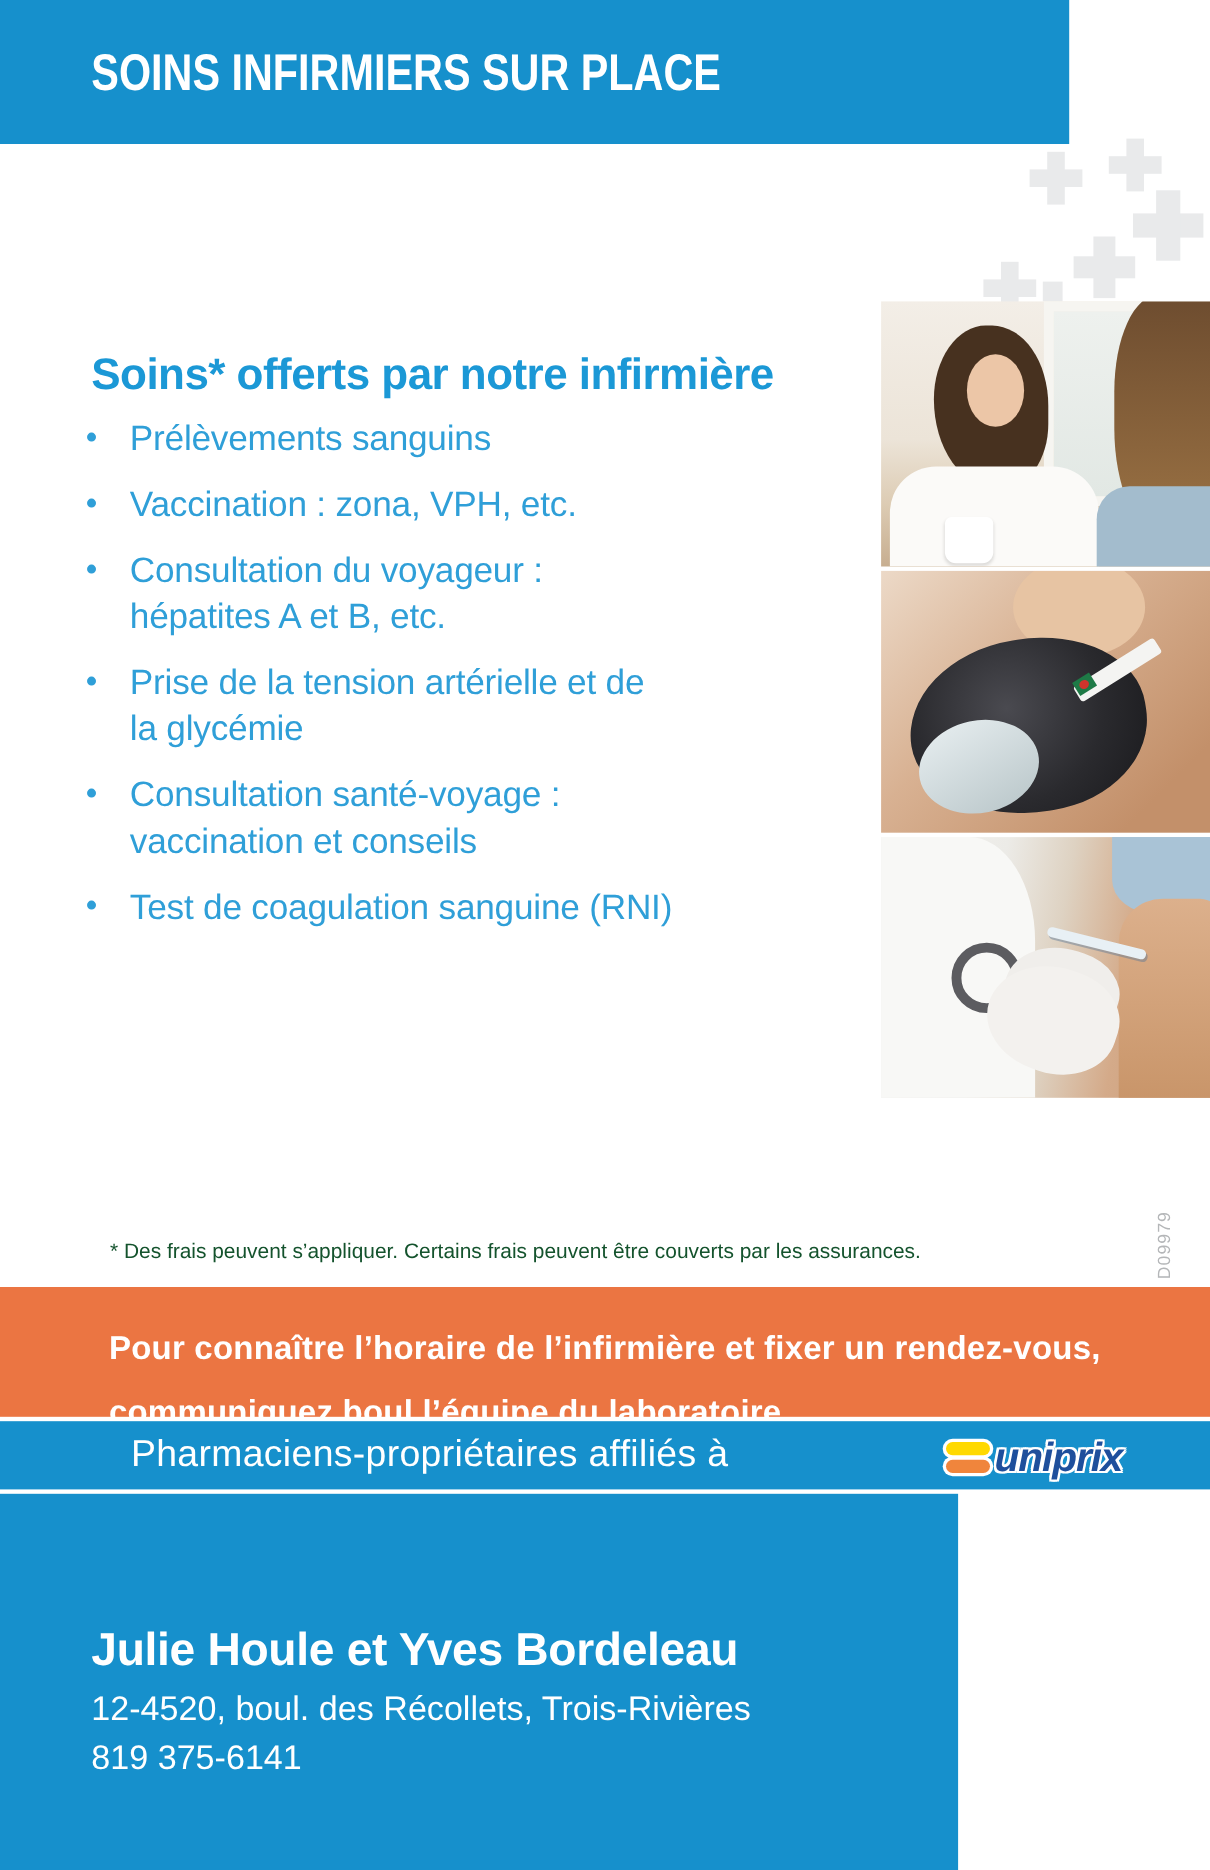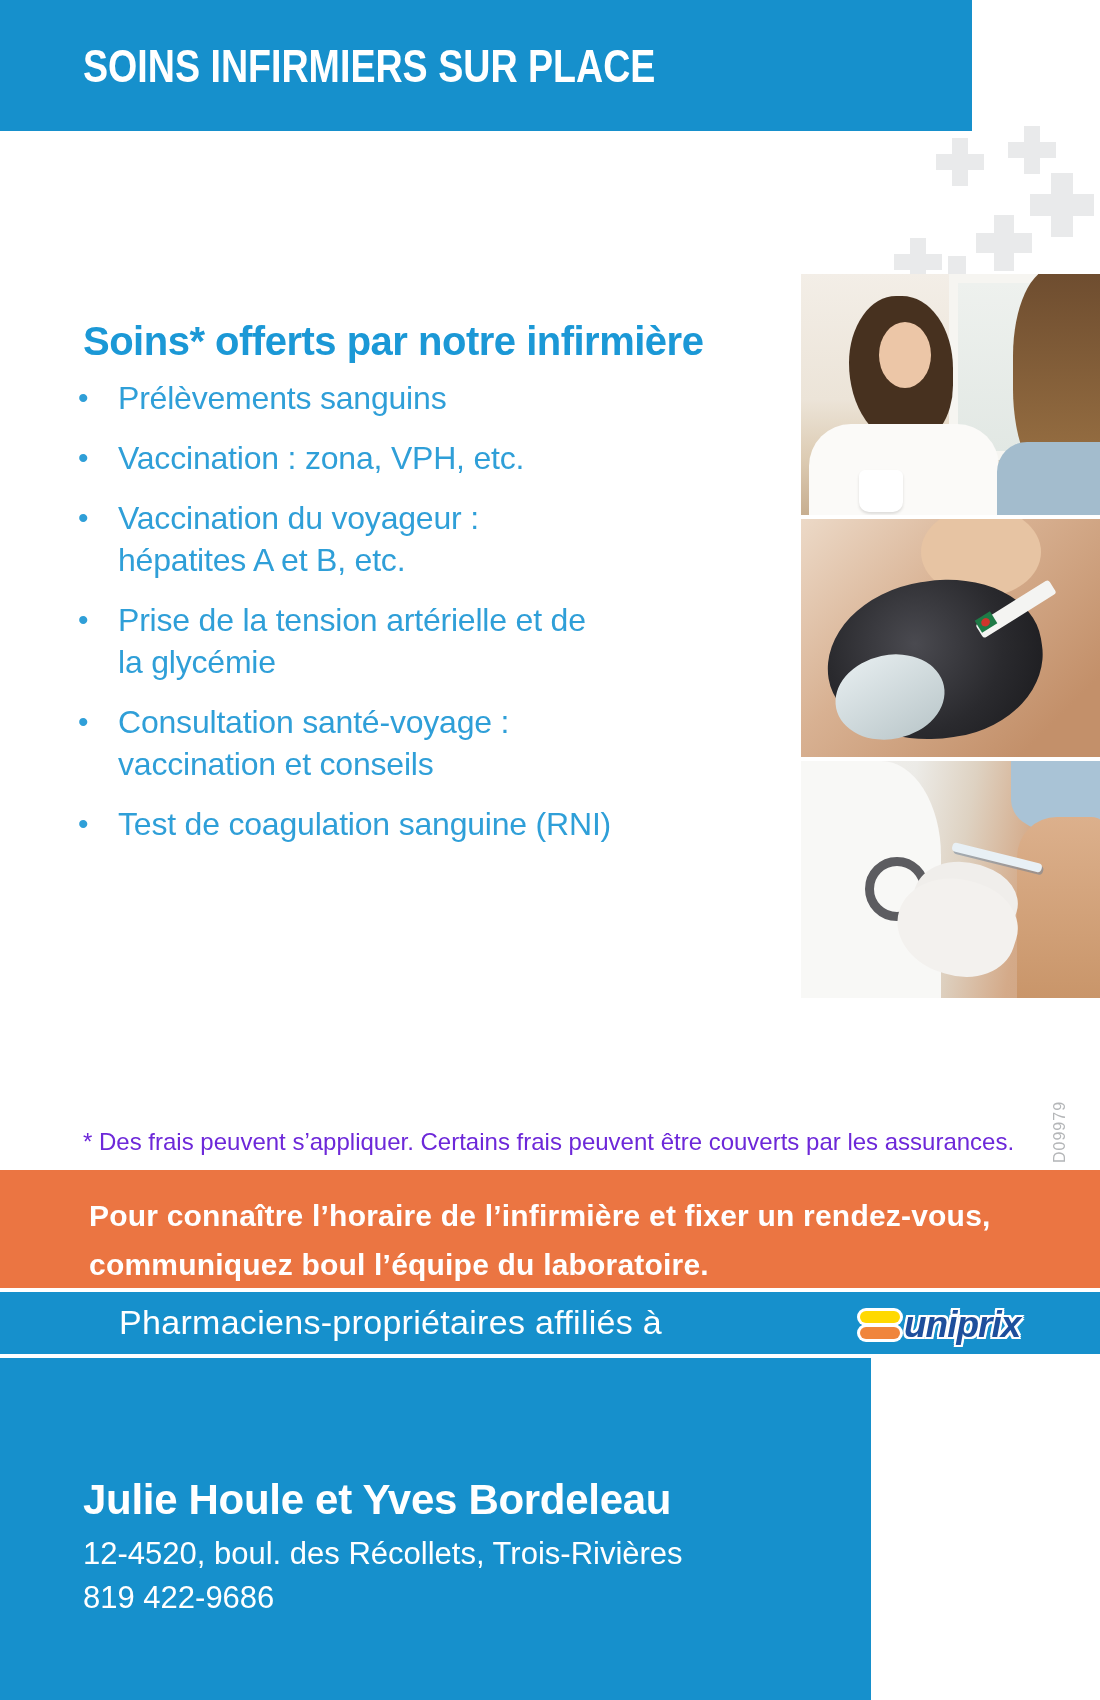--- a/index.html
+++ b/index.html
@@ -62,27 +62,27 @@
   .ph3 .arm{position:absolute;left:216px;top:56px;width:92px;height:190px;background:linear-gradient(180deg,#dcb08c,#c89468);border-radius:40px 18px 0 0;}
   .ph3 .glove{position:absolute;left:96px;top:118px;width:120px;height:96px;background:#f3f1ee;border-radius:55% 45% 50% 50%;transform:rotate(18deg);box-shadow:0 -26px 0 -8px #f0eeeb;}
   .ph3 .syringe{position:absolute;left:150px;top:92px;width:92px;height:9px;background:#e8f0f5;transform:rotate(14deg);border-radius:4px;box-shadow:2px 2px 0 rgba(90,120,150,.45);}
 
   .doc-code{
     position:absolute;left:1051px;top:946px;height:86px;
     color:#b4b6b8;font-size:16px;letter-spacing:1px;
     writing-mode:vertical-rl;transform:rotate(180deg);white-space:nowrap;
   }
   .footnote{
-    margin:0;position:absolute;left:83px;top:997px;
-    color:#6d28d9;font-size:24px;letter-spacing:0;
+    margin:0;position:absolute;left:100px;top:997px;
+    color:#14532d;font-size:19px;letter-spacing:0;
   }
 
   
   .banner{position:absolute;left:0;top:1170px;width:1100px;height:118px;background:var(--orange);}
-  .banner p{margin:6px;padding-left:83px;color:#fff;font-size:30px;font-weight:bold;line-height:43px;letter-spacing:.2px;}
+  .banner p{margin:16px;padding-left:83px;color:#fff;font-size:30px;font-weight:bold;line-height:43px;letter-spacing:.2px;}
   .banner p:first-child{padding-top:18px;}
 
   
   .affiliation{position:absolute;left:0;top:1292px;width:1100px;height:62px;background:var(--blue);}
   .affiliation .label{
     position:absolute;left:83px;top:11px;color:#fff;font-size:34px;font-weight:normal;letter-spacing:.3px;white-space:nowrap;margin-left:36px;
   }
   .uniprix{position:absolute;left:860px;top:12px;display:flex;align-items:center;}
   .uniprix .bars{display:flex;flex-direction:column;margin-right:4px;}
   .uniprix .bars i{display:block;width:40px;height:12px;border-radius:7px;box-shadow:0 0 0 3px #fff;margin:2px 0;}
@@ -127,21 +127,21 @@
       <li>
         <span class="dot">•</span>
         <span class="txt">Prélèvements sanguins</span>
       </li>
       <li>
         <span class="dot">•</span>
         <span class="txt">Vaccination : zona, VPH, etc.</span>
       </li>
       <li>
         <span class="dot">•</span>
-        <span class="txt">Vaccination du voyageur :
+        <span class="txt">Consultation du voyageur :
 hépatites A et B, etc.</span>
       </li>
       <li>
         <span class="dot">•</span>
         <span class="txt">Prise de la tension artérielle et de
 la glycémie</span>
       </li>
       <li>
         <span class="dot">•</span>
         <span class="txt">Consultation santé-voyage :
@@ -199,16 +199,16 @@
         <i class="bar-y"></i>
         <i class="bar-o"></i>
       </span>
       <span class="brand">uniprix</span>
     </span>
   </section>
 
   <footer class="footer">
     <p class="owners">Julie Houle et Yves Bordeleau</p>
     <p class="address">12-4520, boul. des Récollets, Trois-Rivières</p>
-    <p class="phone">819 422-9686</p>
+    <p class="phone">819 375-6141</p>
   </footer>
 
 </div>
 
 </body></html>

